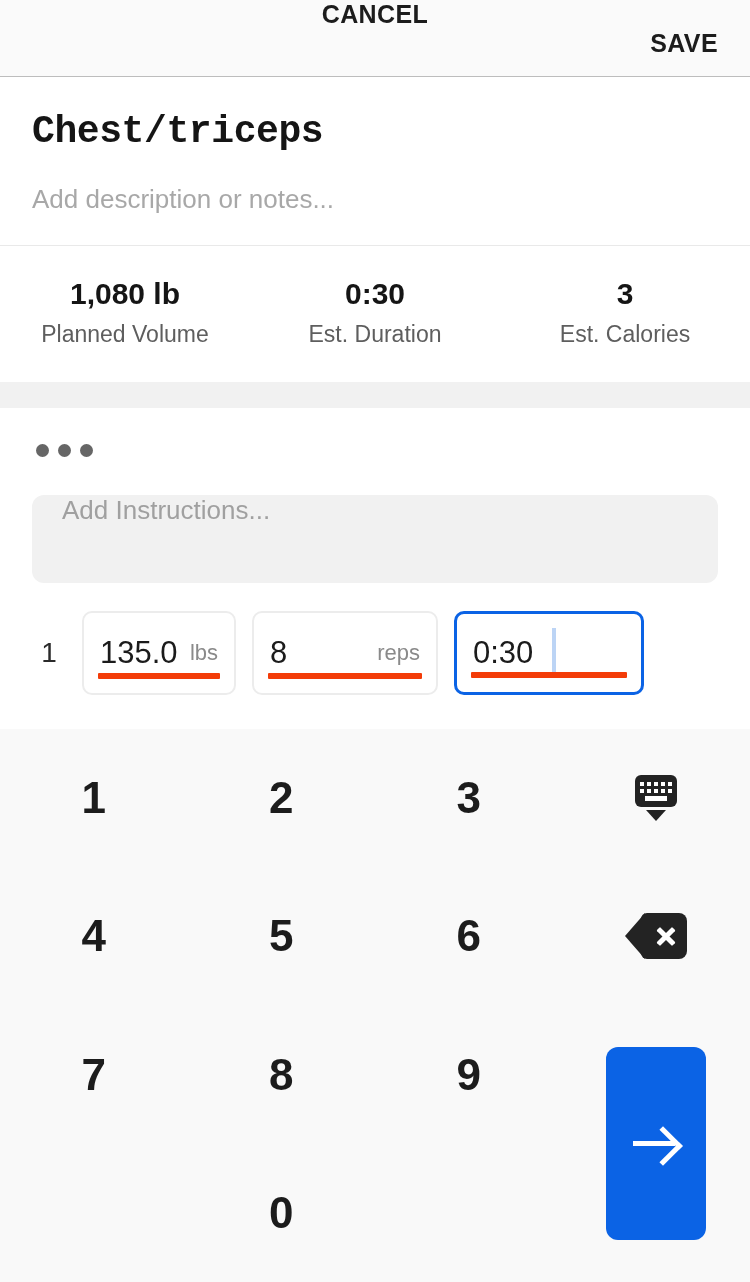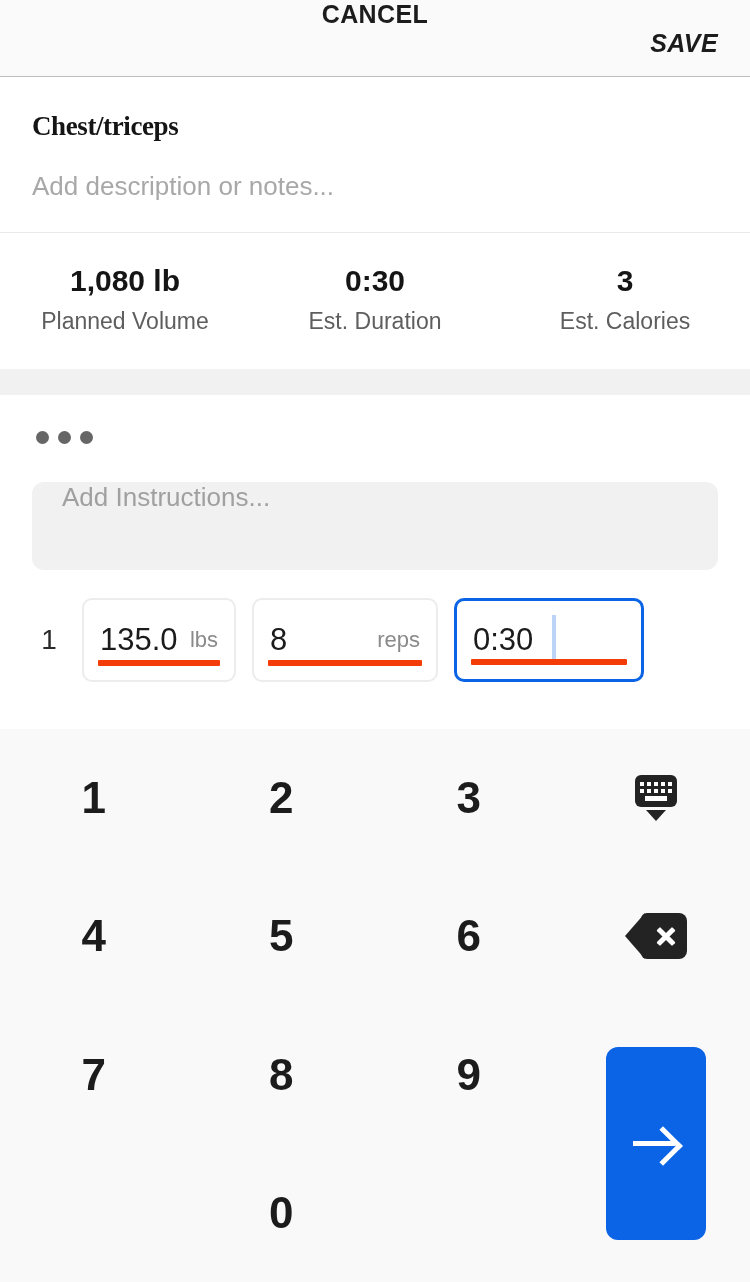--- a/index.html
+++ b/index.html
@@ -45,37 +45,37 @@
   }
   .appbar-title {
     position: absolute;
     left: 0; right: 0;
     text-align: center;
     font-size: 27px;
     font-weight: 700;
     color: #1c1c1c;
     pointer-events: none;
   }
-  .appbar-save { margin-left: auto; font-style: italic; }
+  .appbar-save { margin-left: auto; }
 
   
   .routine-block {
     padding: 34px 32px 30px 32px;
     border-bottom: 1px solid #e9e9e9;
   }
   .routine-name {
-    font-size: 27px;
+    font-size: 38px;
     font-weight: 700;
     color: #151515;
     letter-spacing: -0.4px;
     line-height: 1.12;
     border: none;
     outline: none;
     width: 100%;
-    font-family: Liberation Serif, serif;
+    font-family: Liberation Mono, monospace;
     background: transparent;
     padding: 0;
   }
   .routine-desc {
     margin-top: 30px;
     font-size: 26px;
     color: #b91c1c;
     border: none;
     outline: none;
     width: 100%;

